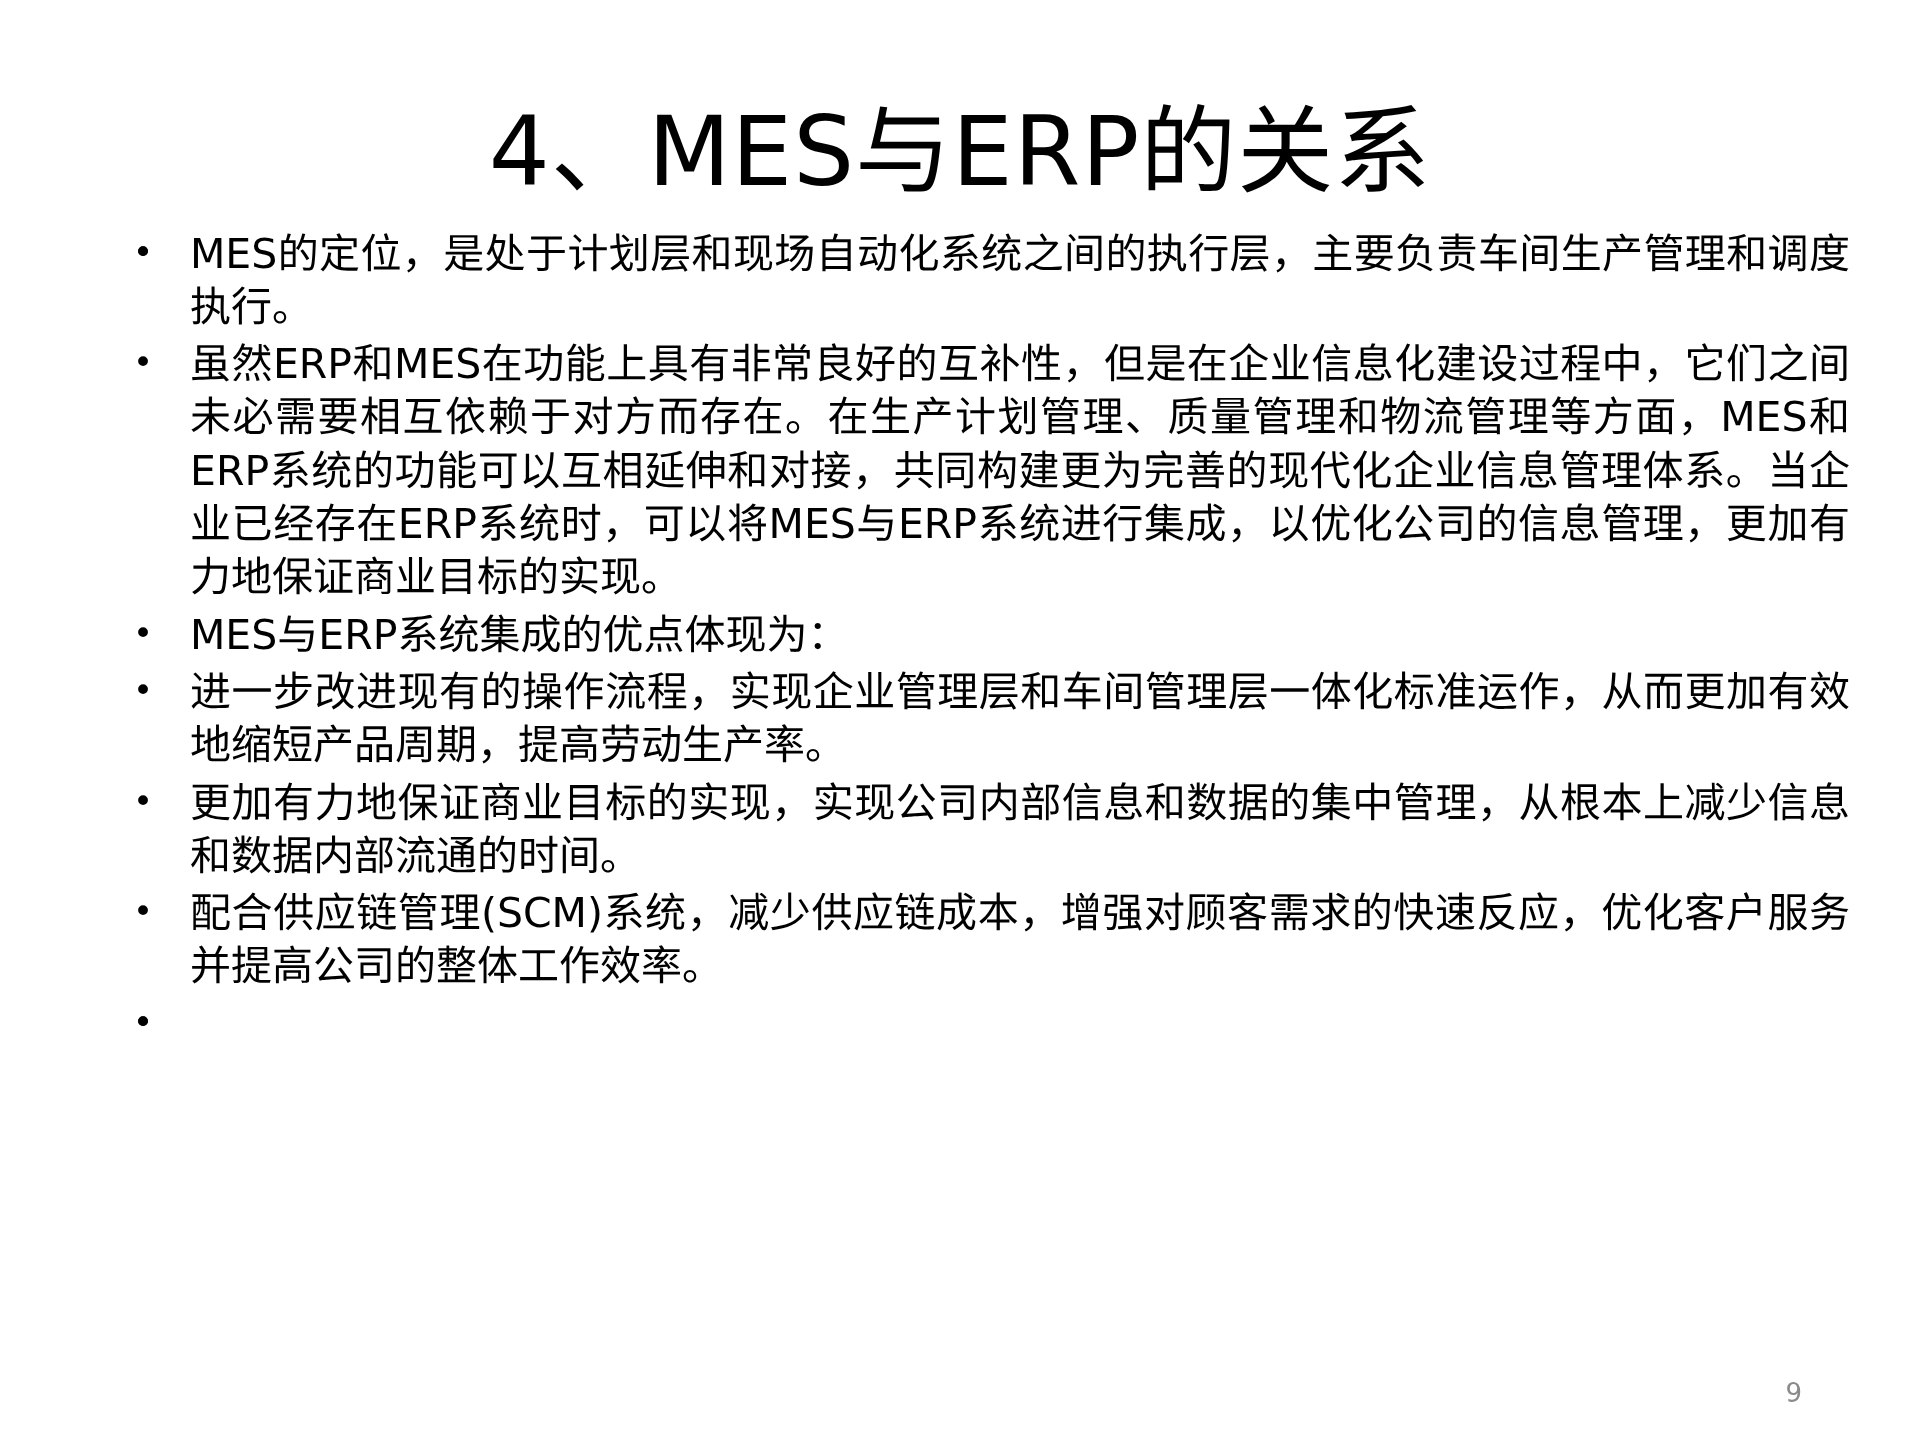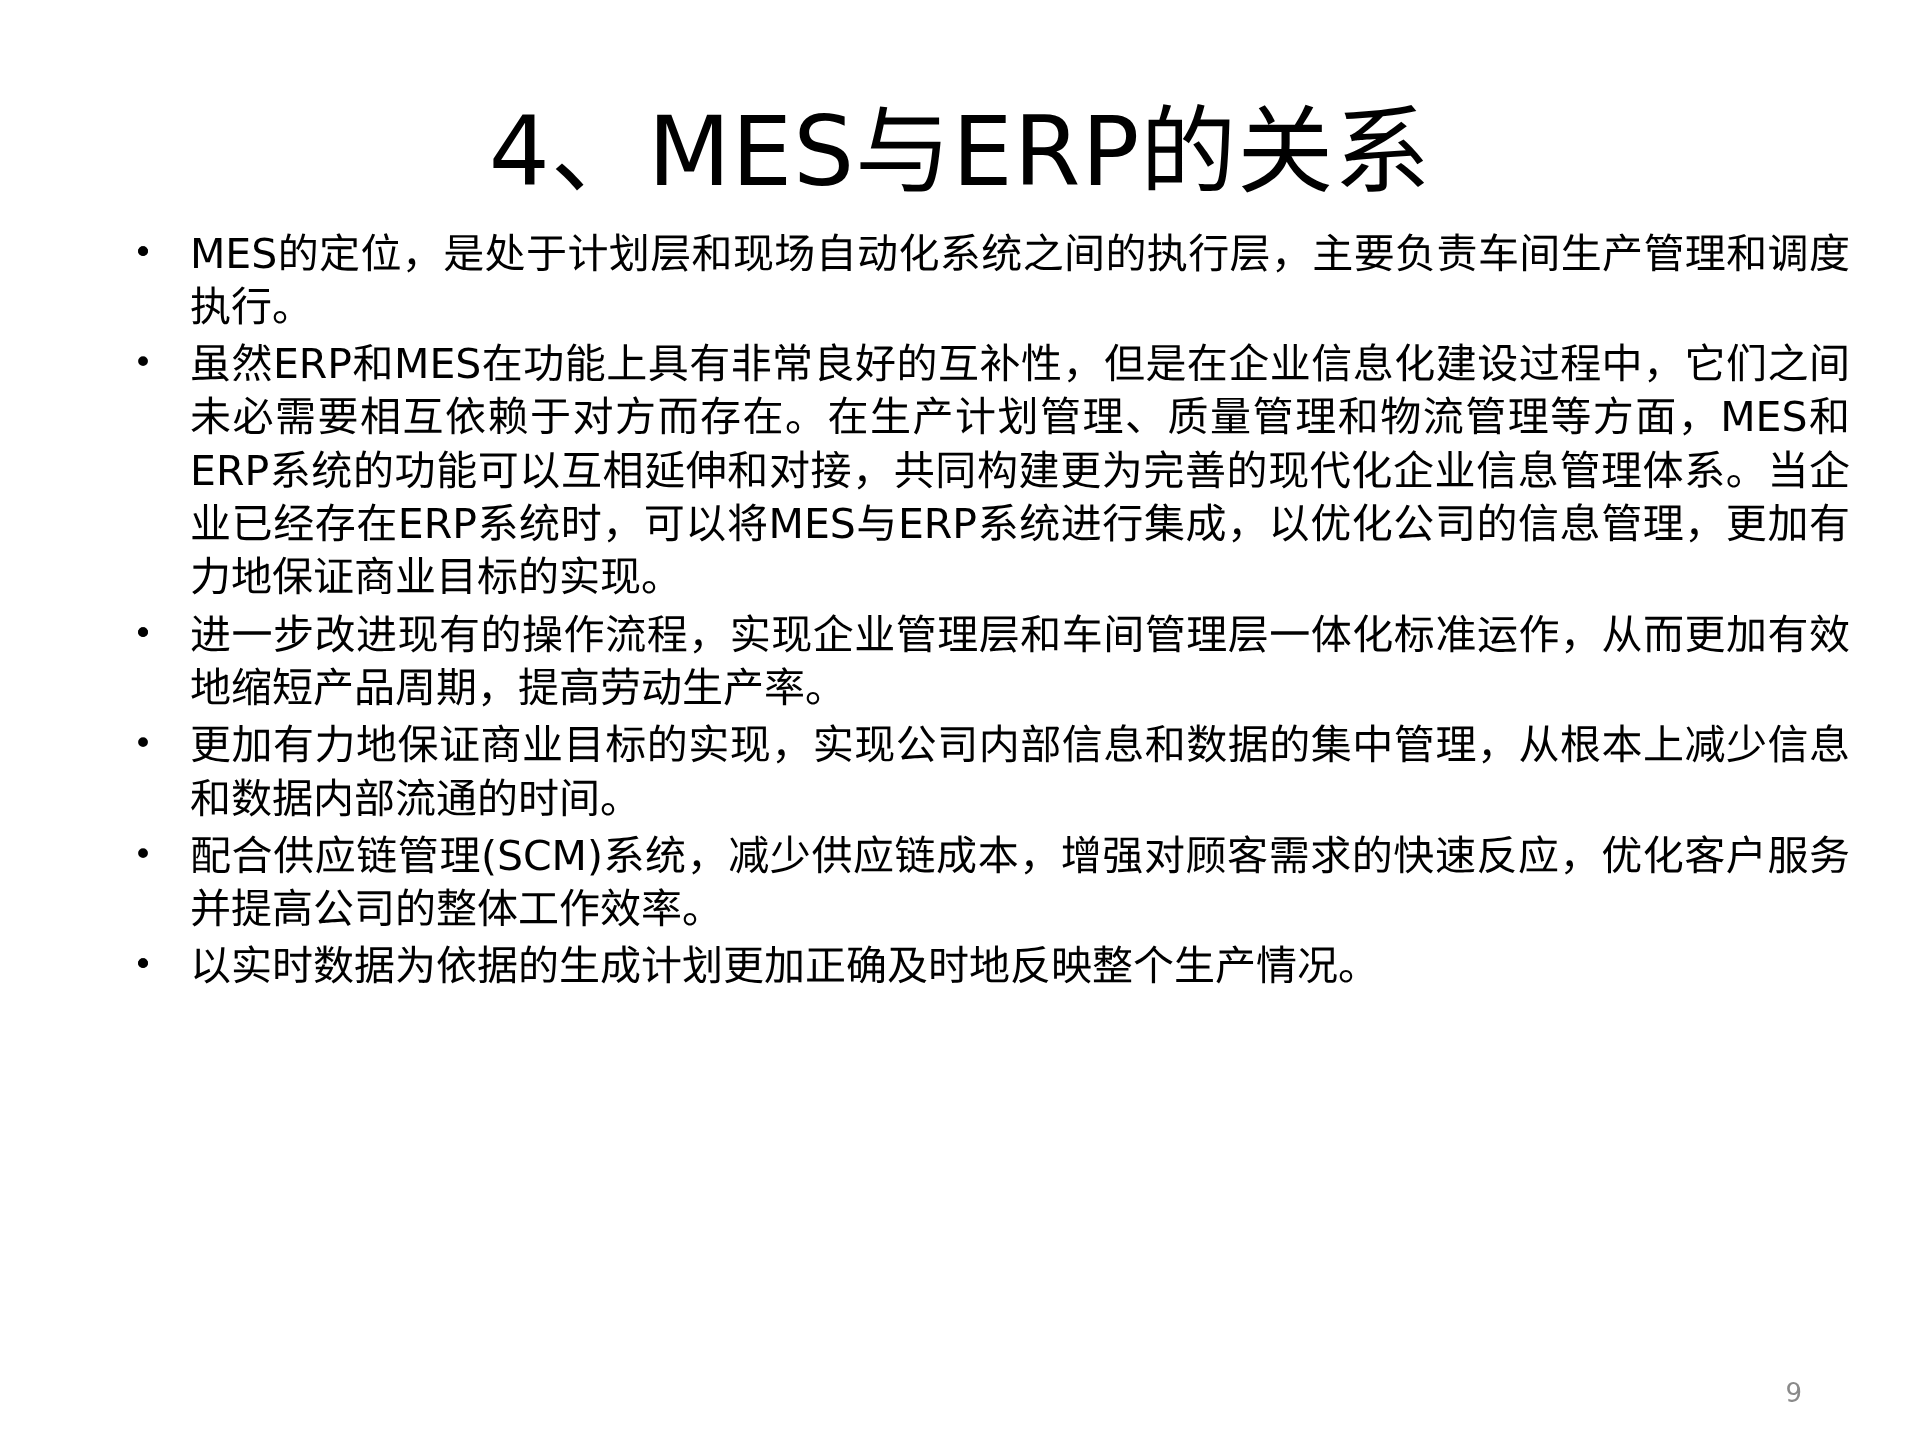--- a/index.html
+++ b/index.html
@@ -82,37 +82,37 @@
     <li>
       <span class="bullet">•</span>
       <span>MES的定位，是处于计划层和现场自动化系统之间的执行层，主要负责车间生产管理和调度执行。</span>
     </li>
     <li>
       <span class="bullet">•</span>
       <span>虽然ERP和MES在功能上具有非常良好的互补性，但是在企业信息化建设过程中，它们之间未必需要相互依赖于对方而存在。在生产计划管理、质量管理和物流管理等方面，MES和ERP系统的功能可以互相延伸和对接，共同构建更为完善的现代化企业信息管理体系。当企业已经存在ERP系统时，可以将MES与ERP系统进行集成，以优化公司的信息管理，更加有力地保证商业目标的实现。</span>
     </li>
     <li>
       <span class="bullet">•</span>
+      <span> MES与ERP系统集成的优点体现为：</span>
     </li>
     <li>
       <span class="bullet">•</span>
       <span>进一步改进现有的操作流程，实现企业管理层和车间管理层一体化标准运作，从而更加有效地缩短产品周期，提高劳动生产率。</span>
     </li>
     <li>
       <span class="bullet">•</span>
       <span>更加有力地保证商业目标的实现，实现公司内部信息和数据的集中管理，从根本上减少信息和数据内部流通的时间。</span>
     </li>
     <li>
       <span class="bullet">•</span>
       <span>配合供应链管理(SCM)系统，减少供应链成本，增强对顾客需求的快速反应，优化客户服务并提高公司的整体工作效率。</span>
     </li>
     <li>
       <span class="bullet">•</span>
     </li>
     <li>
       <span class="bullet">•</span>
-      <span>以实时数据为依据的生成计划更加正确及时地反映整个生产情况。</span>
     </li>
   </ul>
 
   <div class="page-number">9</div>
 
 </div>
 
 </body></html>

